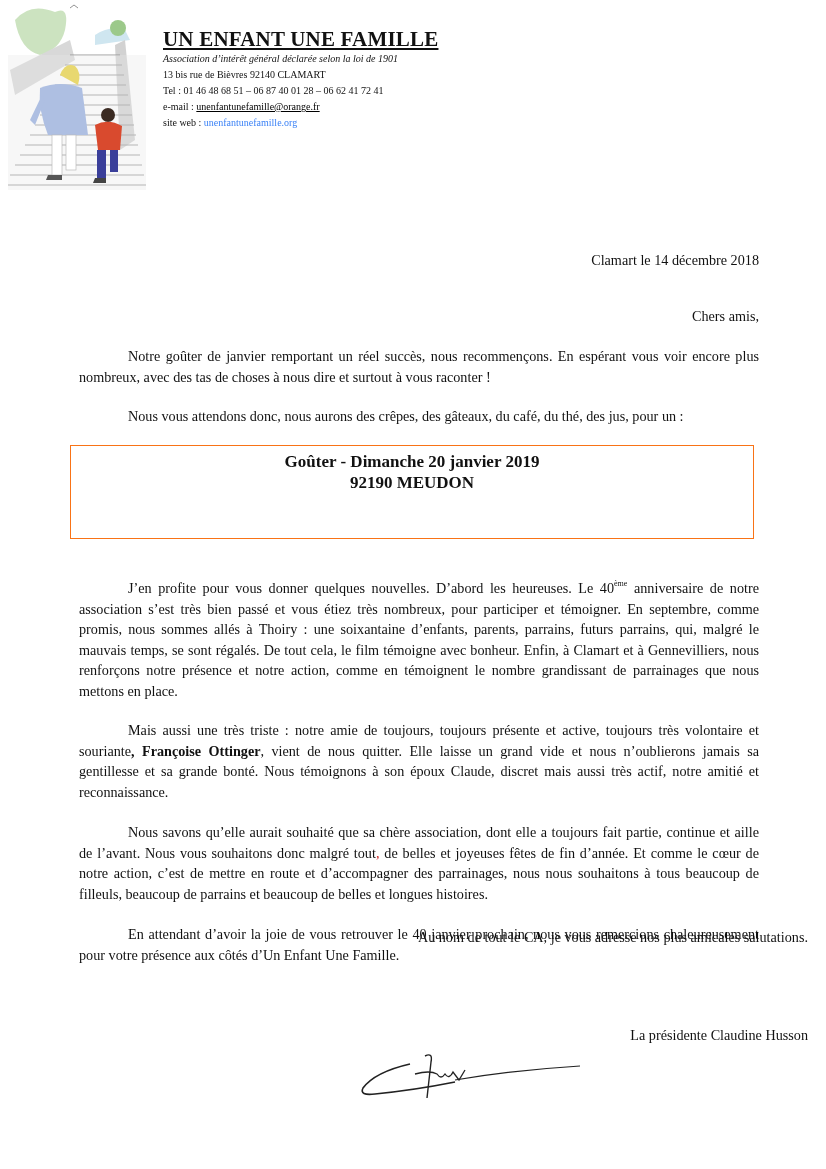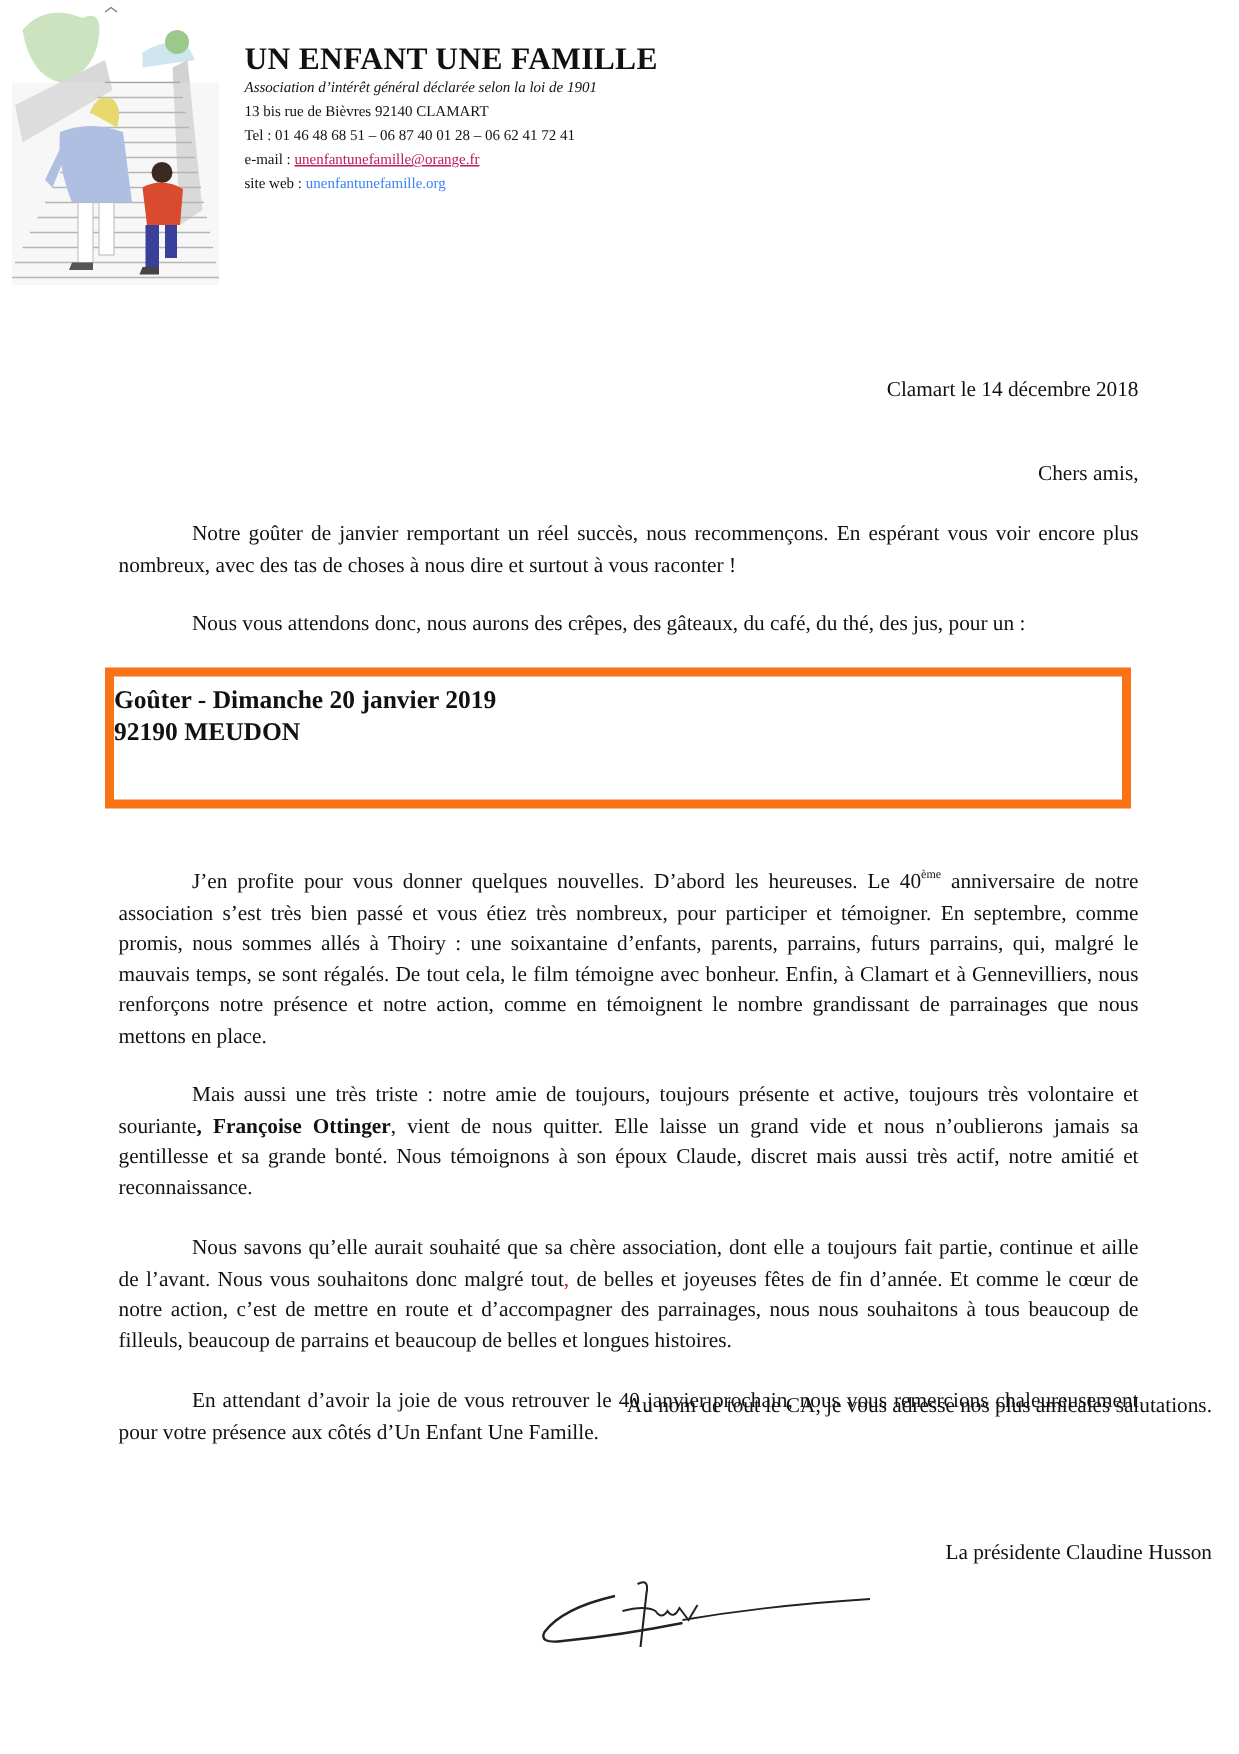--- a/index.html
+++ b/index.html
@@ -3,42 +3,42 @@
 <meta charset="utf-8">
 <style>
   html, body { margin: 0; padding: 0; background: #ffffff; }
   body {
     width: 826px; height: 1169px; position: relative; overflow: hidden;
     font-family: "Liberation Serif", serif; color: #111111;
   }
   .abs { position: absolute; }
   
   .illustration { left: 0; top: 0; width: 150px; height: 198px; }
-  .org-name { left: 163px; top: 26px; font-size: 21px; font-weight: bold; letter-spacing: 0.2px; line-height: 26px; white-space: nowrap; }
+  .org-name { left: 163px; top: 26px; font-size: 21px; font-weight: bold; letter-spacing: 0.2px; line-height: 26px; white-space: nowrap; text-decoration: underline; }
   .org-line { left: 163px; font-size: 10px; line-height: 16px; white-space: nowrap; }
   .org-sub { top: 51px; font-style: italic; }
   .org-addr { top: 67px; }
   .org-tel { top: 83px; }
   .org-mail { top: 99px; }
   .org-web { top: 115px; }
-  .link-u { color: #be185d; text-decoration: underline; }
+  .link-u { color: #000000; text-decoration: underline; }
   .link-plain { color: #3b82f6; }
   
   .txt { left: 79px; width: 680px; font-size: 14.2px; line-height: 20.5px; text-align: justify; }
   .nowrap { white-space: nowrap; text-align: right; }
   .indent { text-indent: 49px; }
   .date { top: 250px; }
   .greeting { top: 306px; }
   .p1 { top: 346px; }
   .p2 { top: 406px; }
   
   .event-box {
     left: 70px; top: 445px; width: 684px; height: 94px;
-    border: 6px solid #f97316; box-sizing: border-box;
-    text-align: left; font-weight: bold; font-size: 17px; line-height: 21px;
+    border: 1px solid #f97316; box-sizing: border-box;
+    text-align: center; font-weight: bold; font-size: 17px; line-height: 21px;
     padding-top: 5px;
   }
   .p3 { top: 578px; }
   .p4 { top: 720px; }
   .p5 { top: 822px; }
   .p6 { top: 924px; }
   .p7 { top: 927px; left: 128px; }
   .p8 { top: 1025px; left: 128px; }
   sup { font-size: 8px; vertical-align: 7px; line-height: 0; }
   .red-comma { color: #cc2222; }

